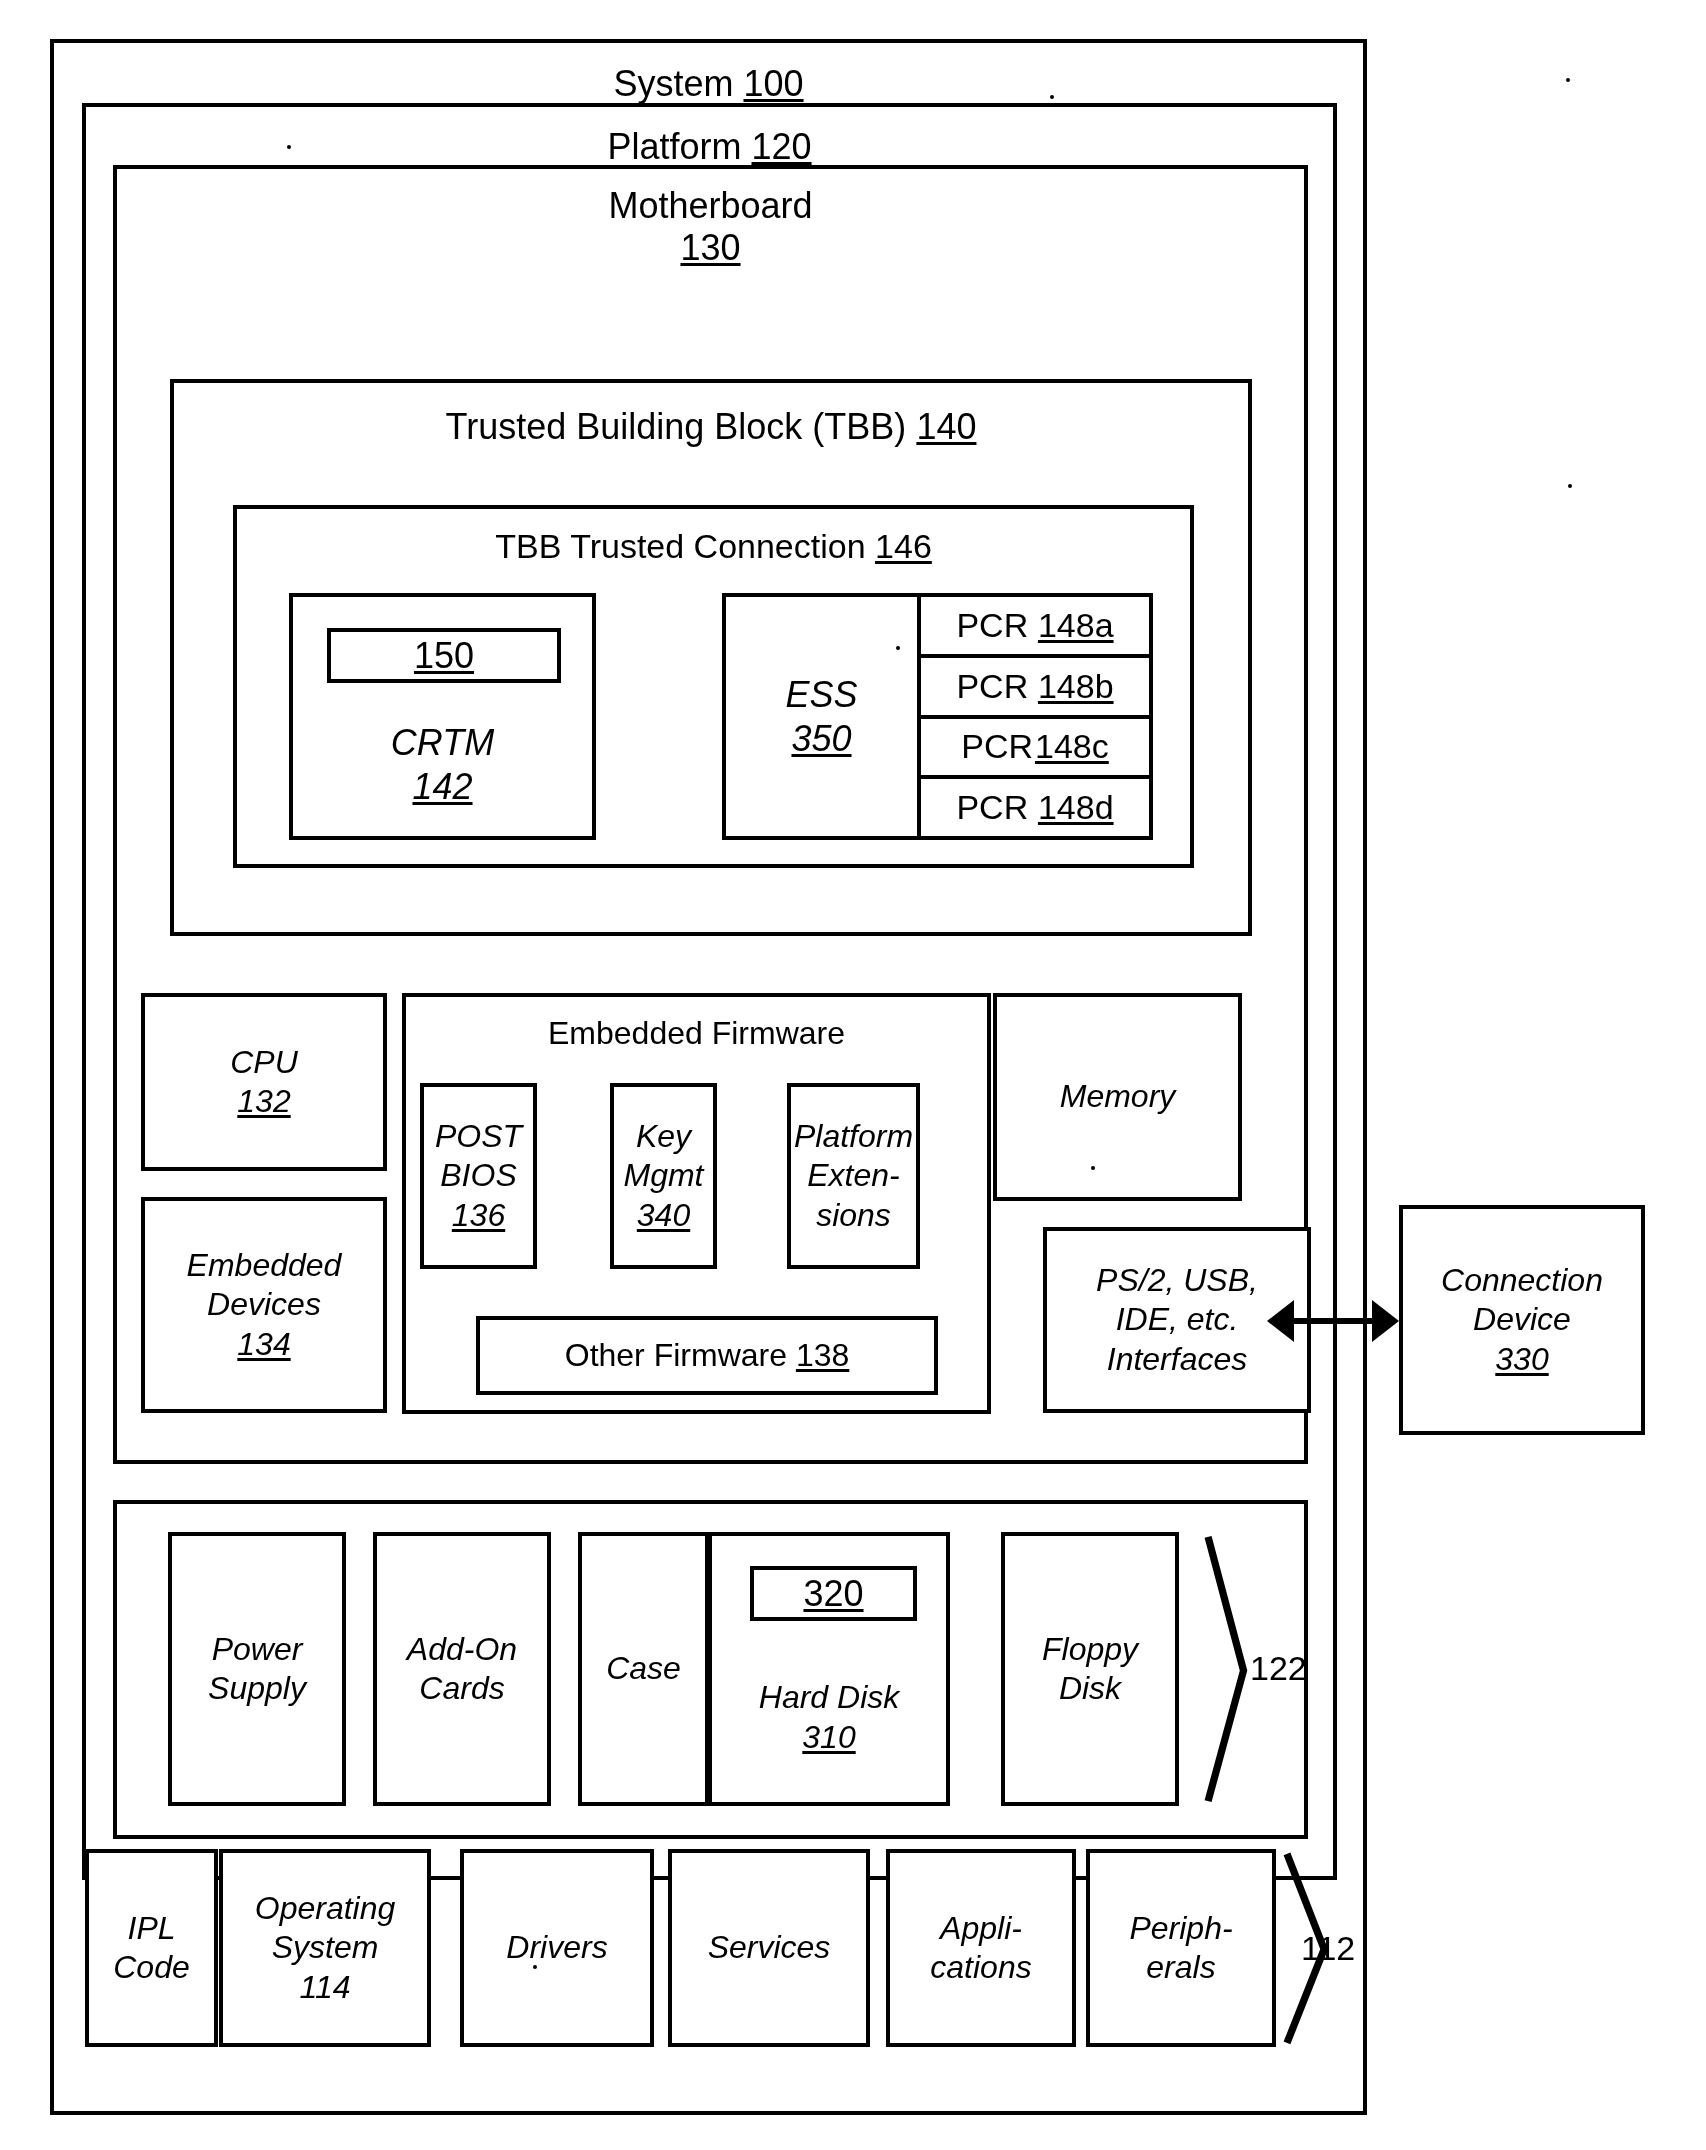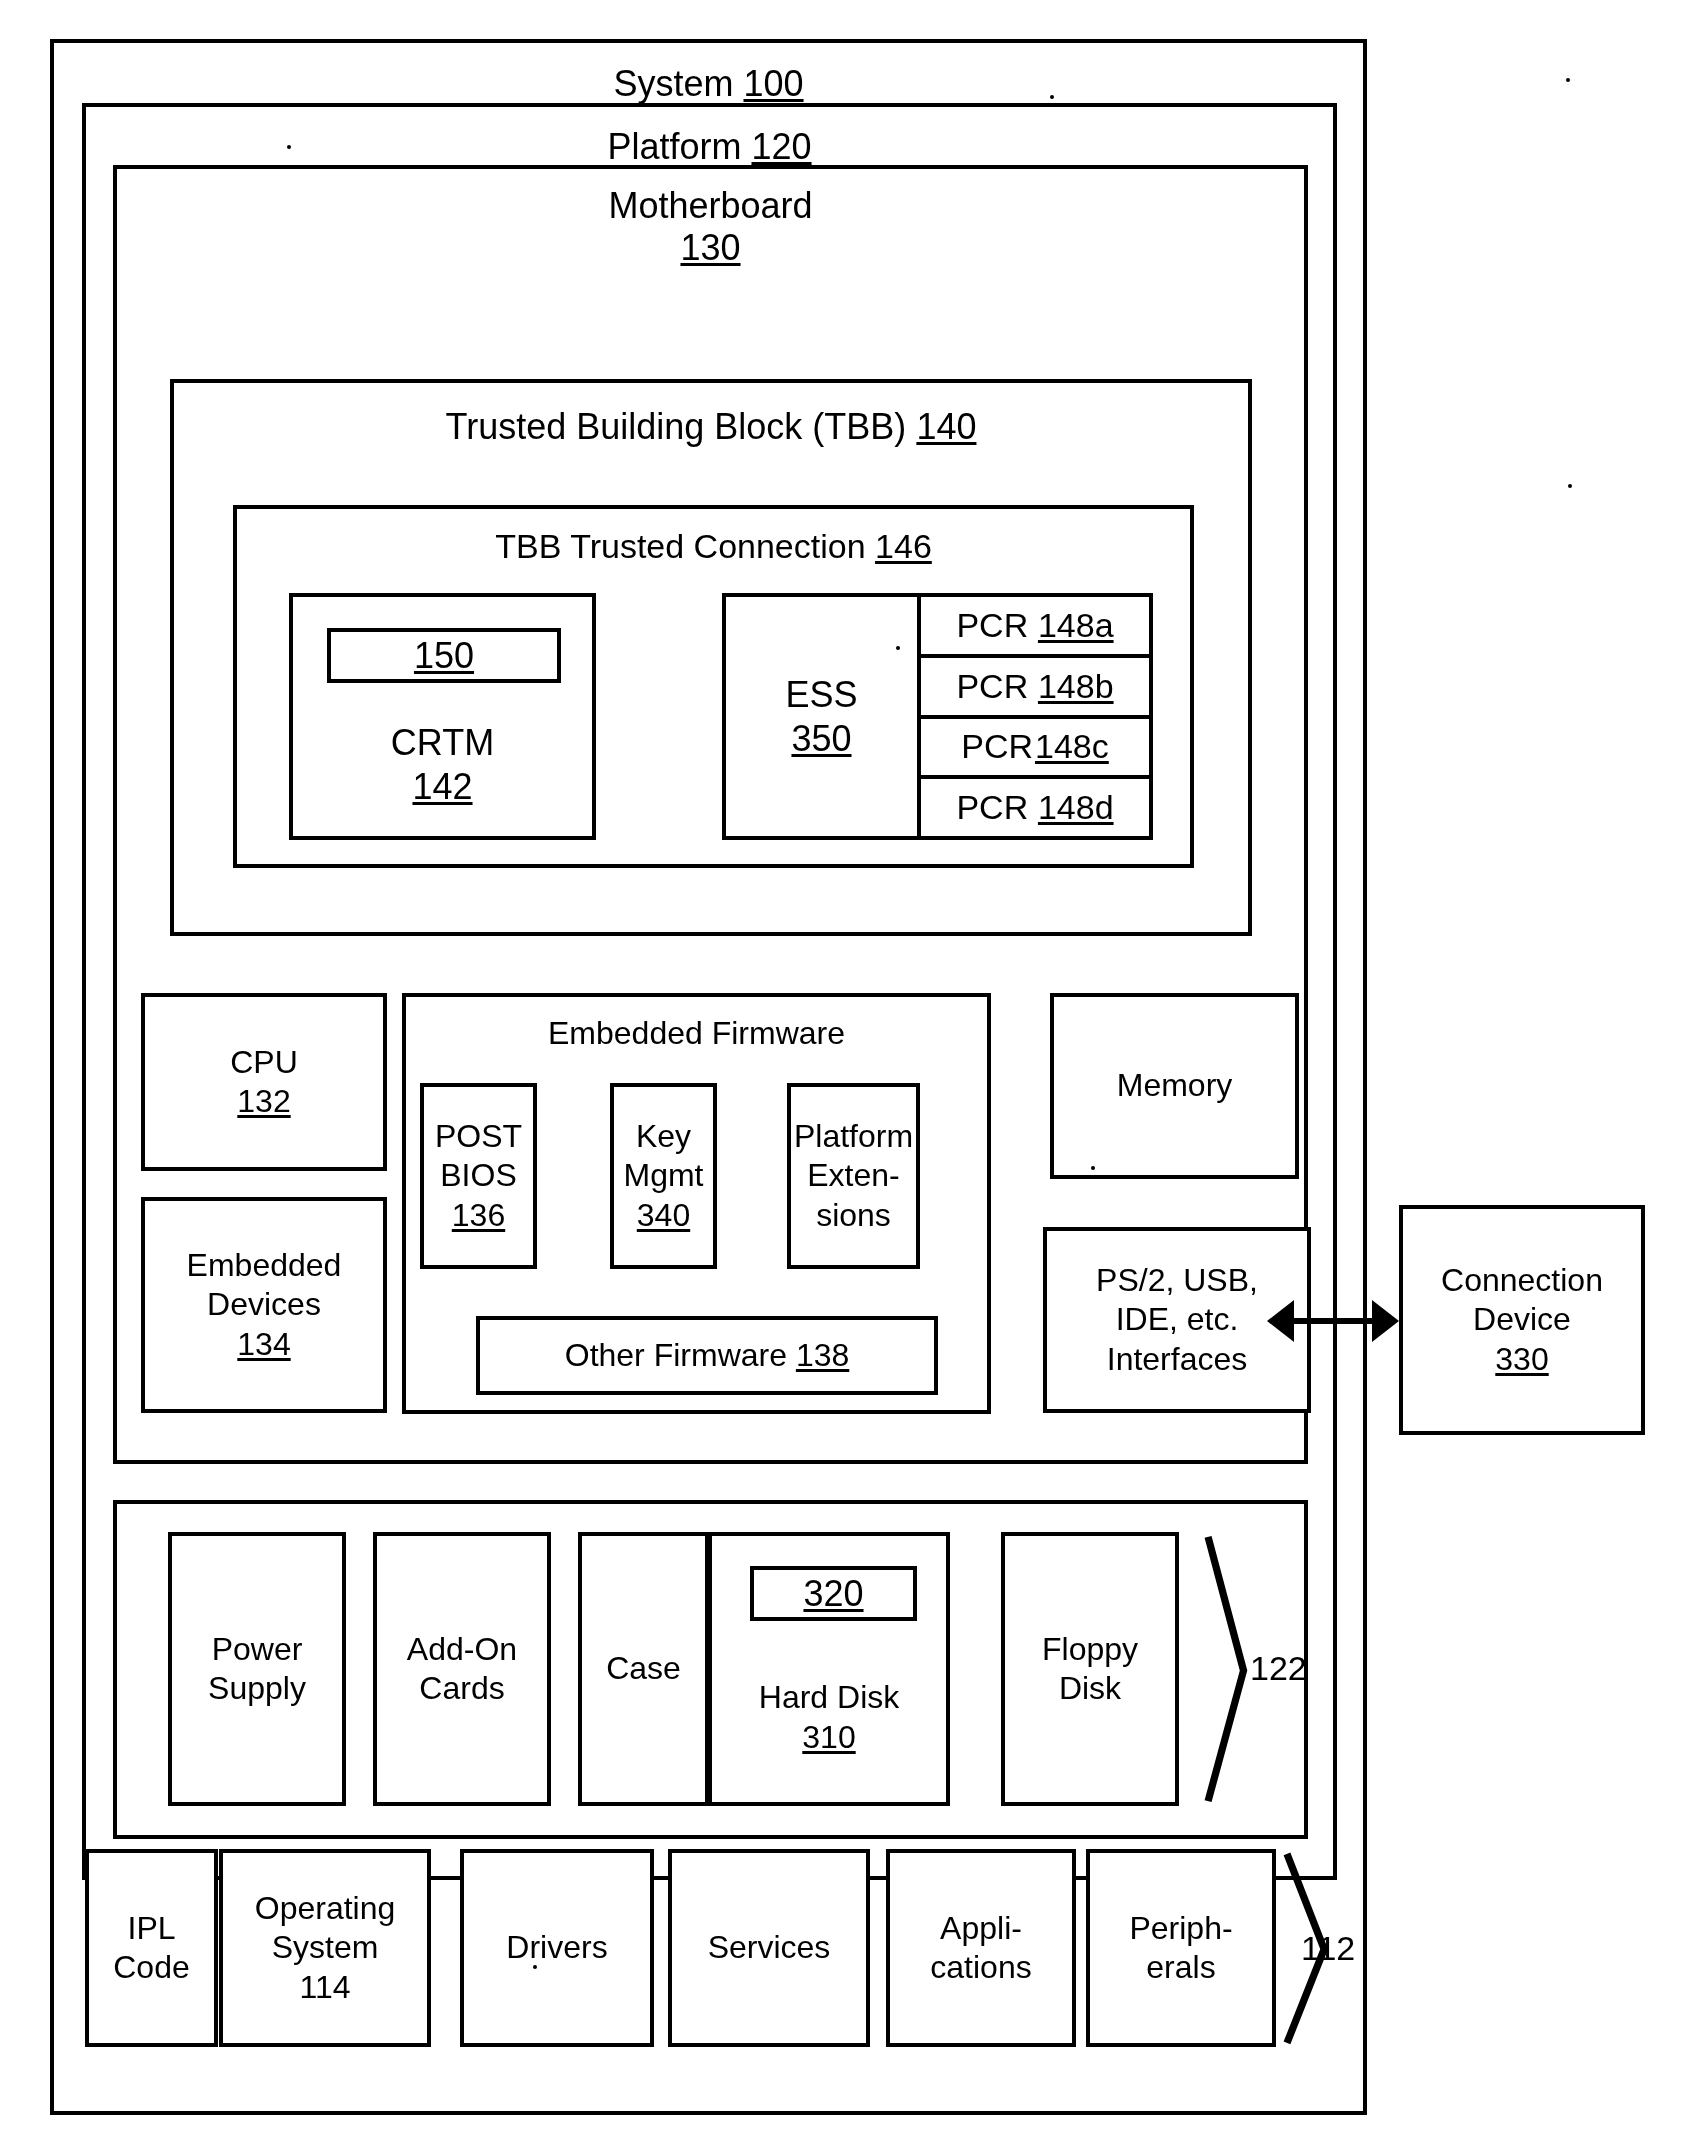--- a/index.html
+++ b/index.html
@@ -7,21 +7,21 @@
        font-family:"Liberation Sans","DejaVu Sans",sans-serif;color:#000;}
   #stage{position:absolute;left:0;top:0;width:1707px;height:2151px;overflow:hidden;}
 
   .bx{position:absolute;border:4.8px solid #000;background:#fff;box-sizing:border-box;}
   .bx.thin{border-width:4px;}
   .lbl{position:absolute;left:0;right:0;text-align:center;white-space:nowrap;}
   .ctr{position:absolute;left:0;right:0;top:0;bottom:0;display:flex;
        flex-direction:column;align-items:center;justify-content:center;
        text-align:center;line-height:1.22;}
   .u{text-decoration:underline;text-underline-offset:3.2px;text-decoration-thickness:3.2px;}
-  .ln{display:block;}
+  .ln{display:block;font-style:italic;}
 
   
   .f-sys{font-size:36px;}
   .f-plat{font-size:36px;}
   .f-mb{font-size:36px;}
   .f-tbb{font-size:36px;}
   .f-tc{font-size:34px;}
   .f-num{font-size:36px;}
   .f-crtm{font-size:36px;}
   .f-ess{font-size:36px;}
@@ -166,21 +166,21 @@
 
   <div class="bx" style="left:476px;top:1316px;width:462px;height:79px;">
     <div class="ctr f-ef">
       <span>
         <span>Other Firmware</span>
         <span class="u">138</span>
       </span>
     </div>
   </div>
 
-  <div class="bx" style="left:1050px;top:993px;width:249px;height:186px;">
+  <div class="bx" style="left:993px;top:993px;width:249px;height:208px;">
     <div class="ctr f-mid">
       <span class="ln">Memory</span>
     </div>
   </div>
 
   <div class="bx" style="left:1043px;top:1227px;width:268px;height:186px;">
     <div class="ctr f-mid">
       <span class="ln">PS/2, USB,</span>
       <span class="ln">IDE, etc.</span>
       <span class="ln">Interfaces</span>

